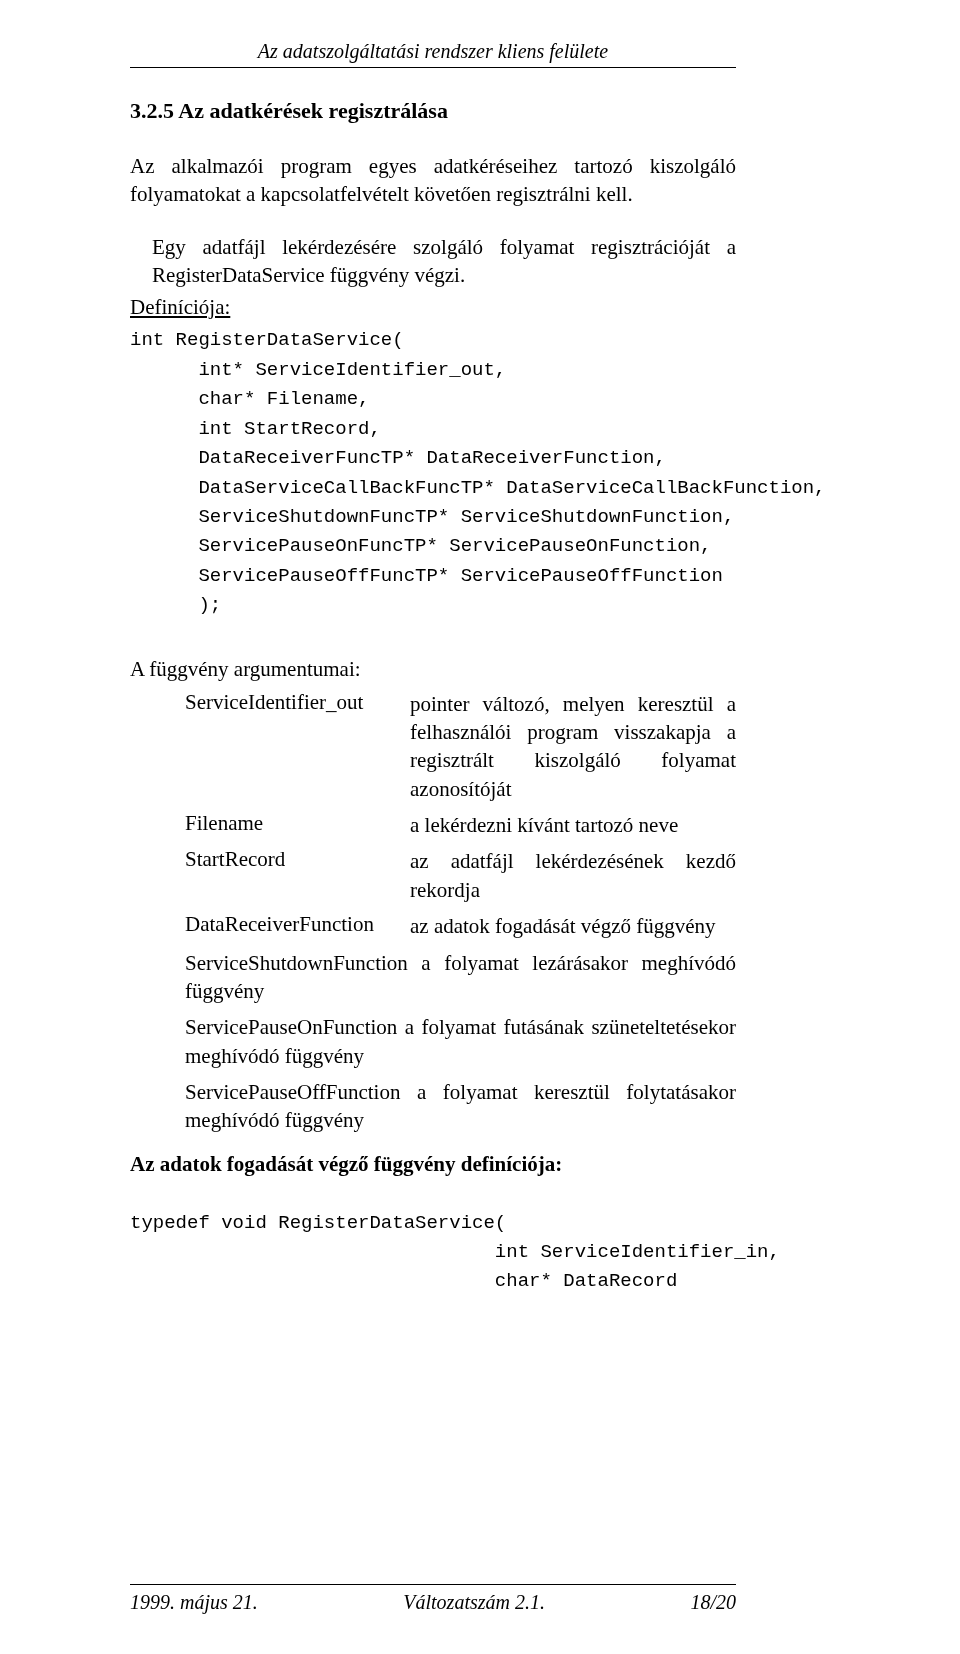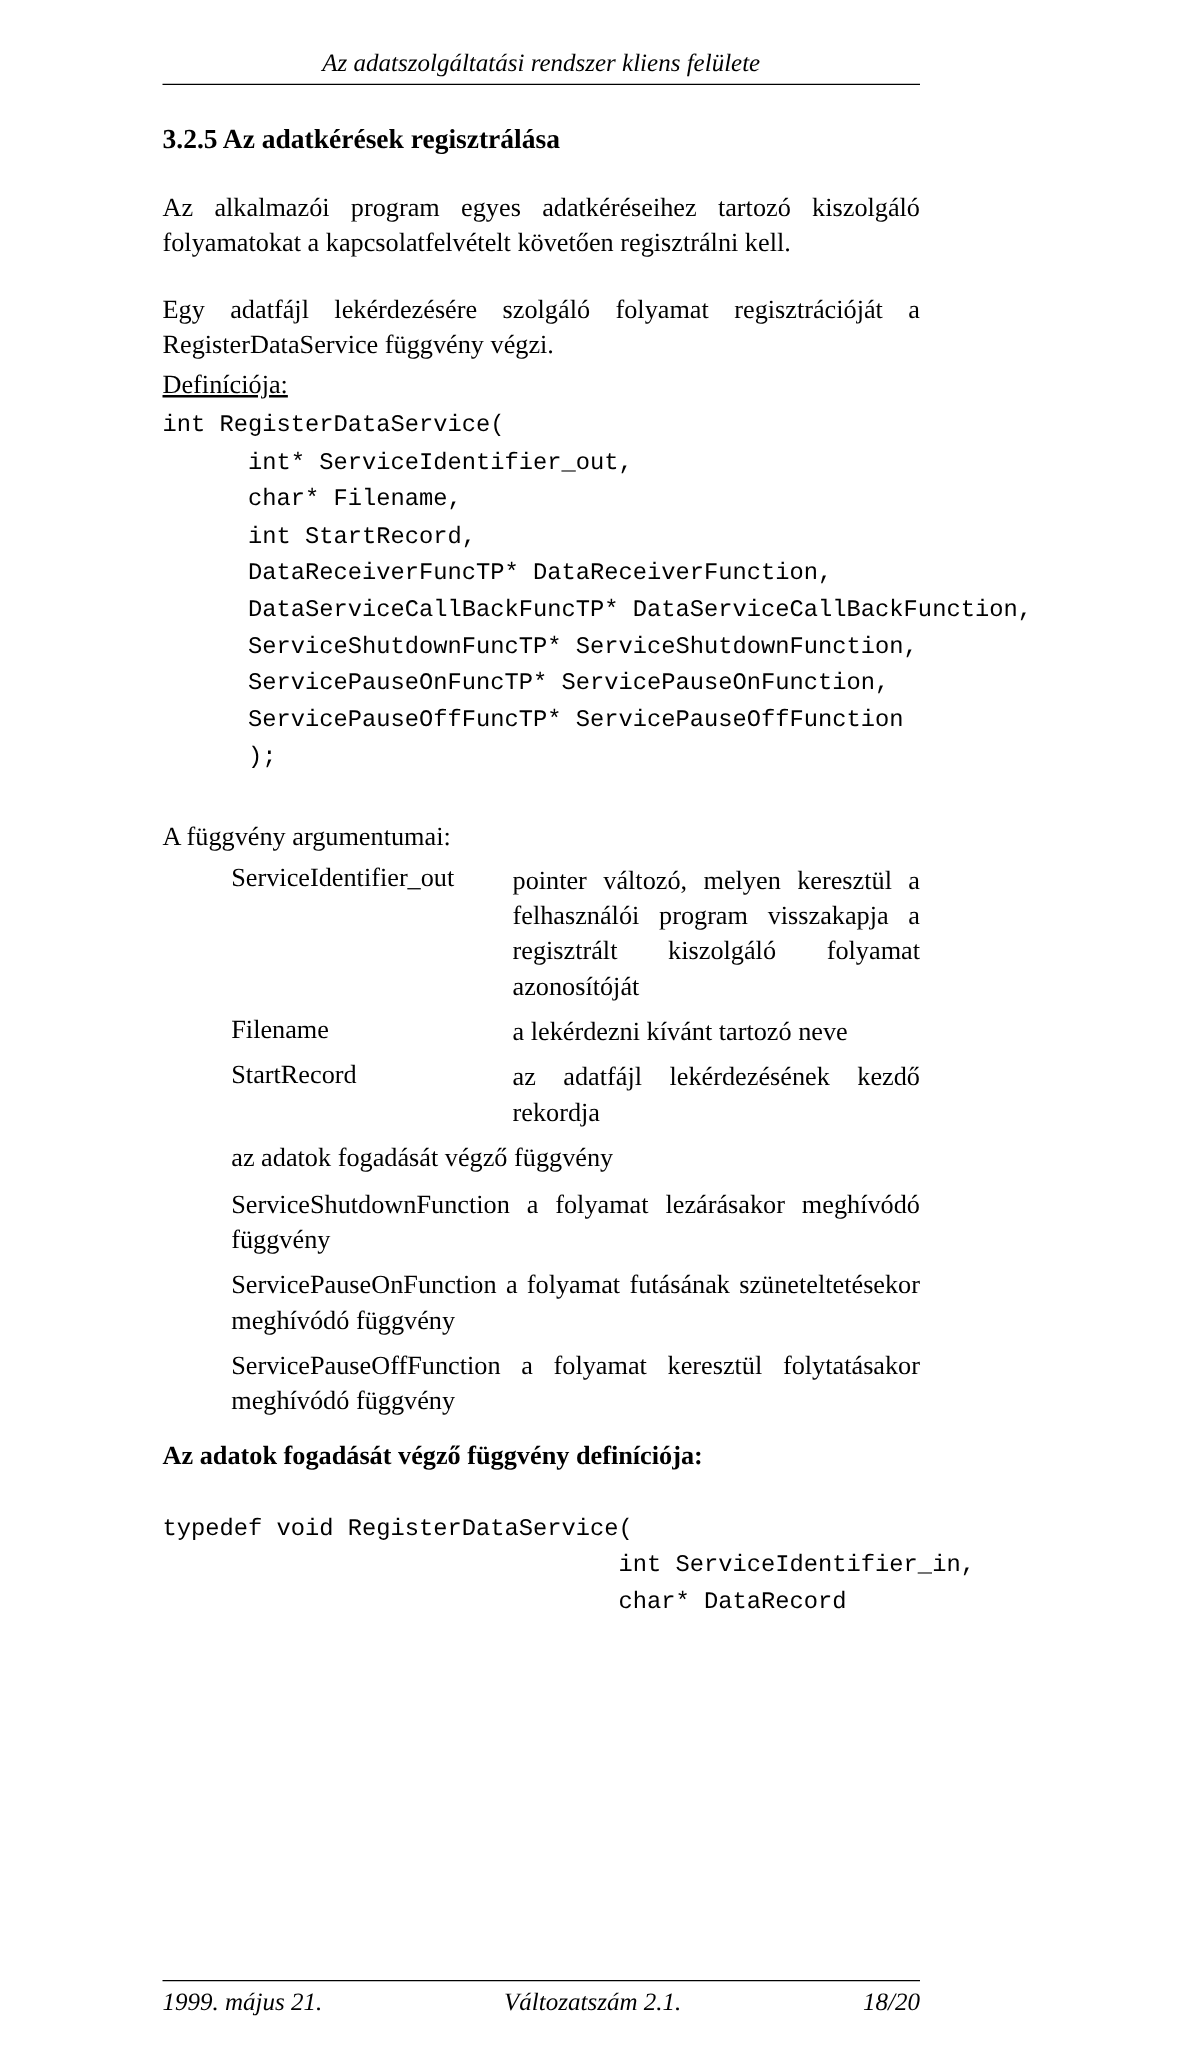--- a/index.html
+++ b/index.html
@@ -111,21 +111,21 @@
 <body>
 
 <div class="page">
 
   <div class="header-italic">Az adatszolgáltatási rendszer kliens felülete</div>
   <hr class="hr-top">
 
   <div class="section-title">3.2.5   Az adatkérések regisztrálása</div>
 
   <p class="body-text">Az alkalmazói program egyes adatkéréseihez tartozó kiszolgáló folyamatokat a kapcsolatfelvételt követően regisztrálni kell.</p>
-  <p class="body-text" style="margin-bottom:6px;">Egy adatfájl lekérdezésére szolgáló folyamat regisztrációját a RegisterDataService függvény végzi.</p>
+  <p class="body-text" style="margin-bottom:6px;margin-left:22px;">Egy adatfájl lekérdezésére szolgáló folyamat regisztrációját a RegisterDataService függvény végzi.</p>
 
   <div class="def-label">Definíciója:</div>
 
   <div class="code-block">int RegisterDataService(
       int* ServiceIdentifier_out,
       char* Filename,
       int StartRecord,
       DataReceiverFuncTP* DataReceiverFunction,
       DataServiceCallBackFuncTP* DataServiceCallBackFunction,
       ServiceShutdownFuncTP* ServiceShutdownFunction,
@@ -142,20 +142,21 @@
     </div>
     <div class="arg-row">
       <div class="arg-key">Filename</div>
       <div class="arg-val">a lekérdezni kívánt tartozó neve</div>
     </div>
     <div class="arg-row">
       <div class="arg-key">StartRecord</div>
       <div class="arg-val">az adatfájl lekérdezésének kezdő rekordja</div>
     </div>
     <div class="arg-row">
+      <div class="arg-key">DataReceiverFunction</div>
       <div class="arg-val">az adatok fogadását végző függvény</div>
     </div>
     <div class="arg-line">ServiceShutdownFunction    a folyamat lezárásakor meghívódó függvény</div>
     <div class="arg-line">ServicePauseOnFunction a folyamat futásának szüneteltetésekor meghívódó függvény</div>
     <div class="arg-line">ServicePauseOffFunction a  folyamat  keresztül  folytatásakor  meghívódó függvény</div>
   </div>
 
   <div class="sub-heading">Az adatok fogadását végző függvény definíciója:</div>
 
   <div class="code-line">typedef void RegisterDataService(</div>

